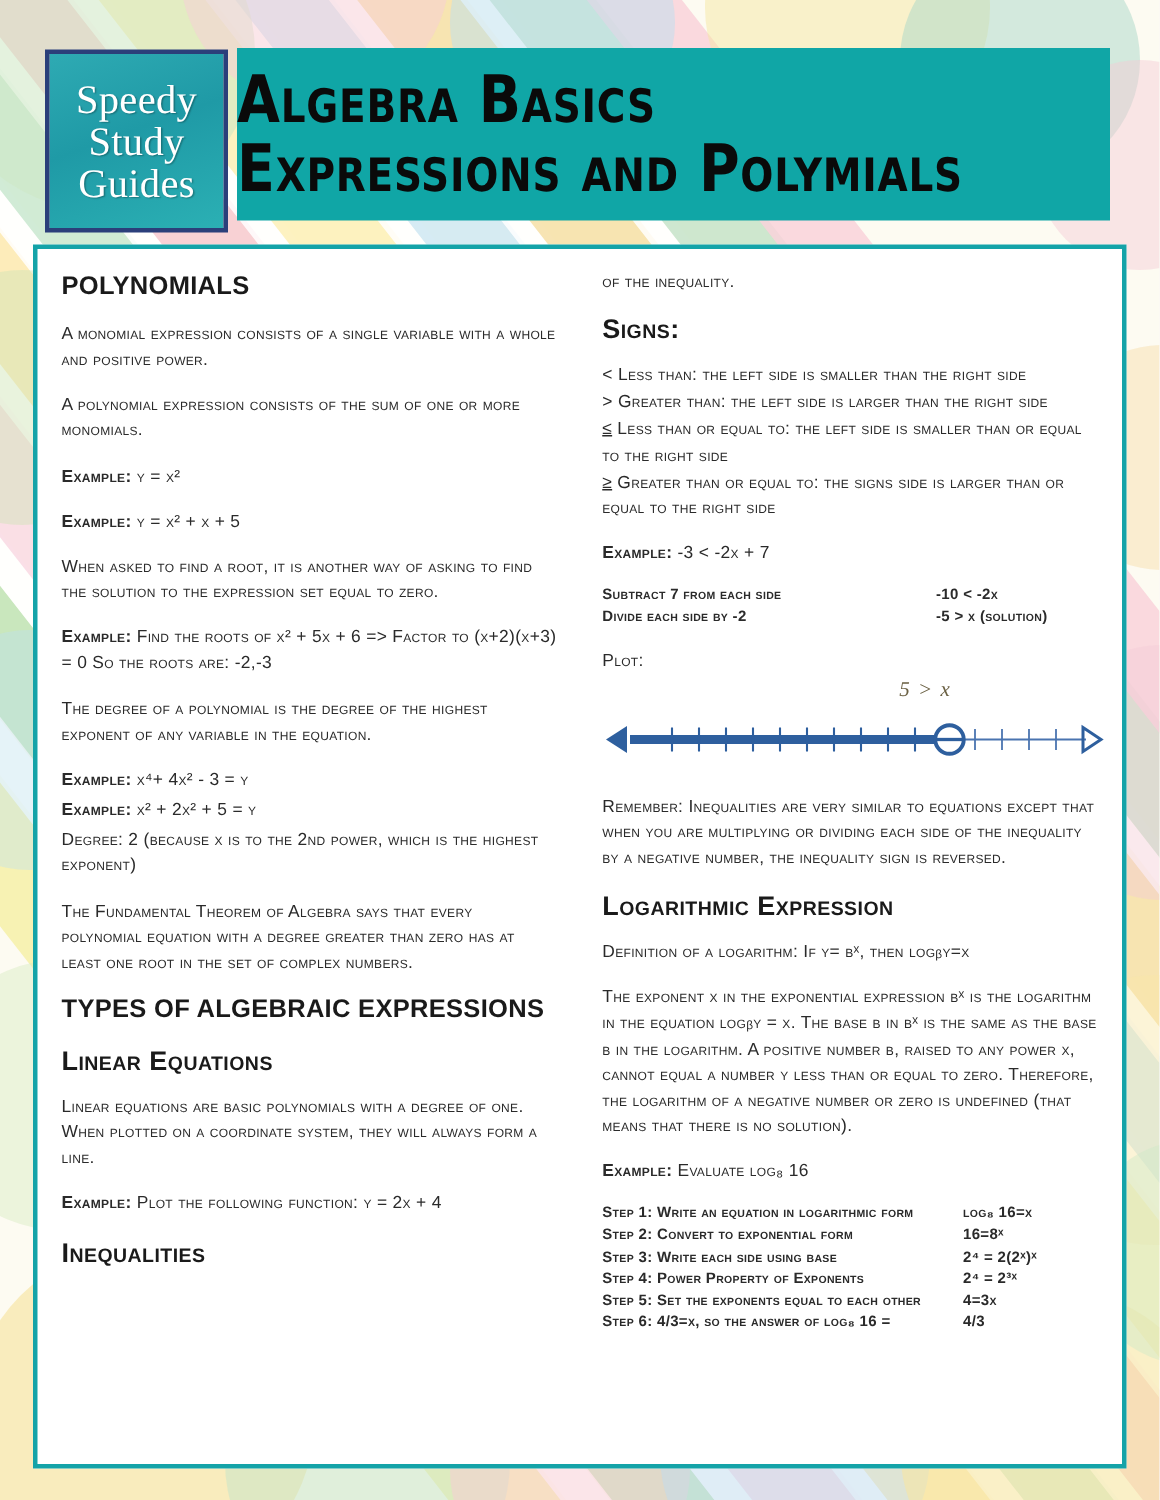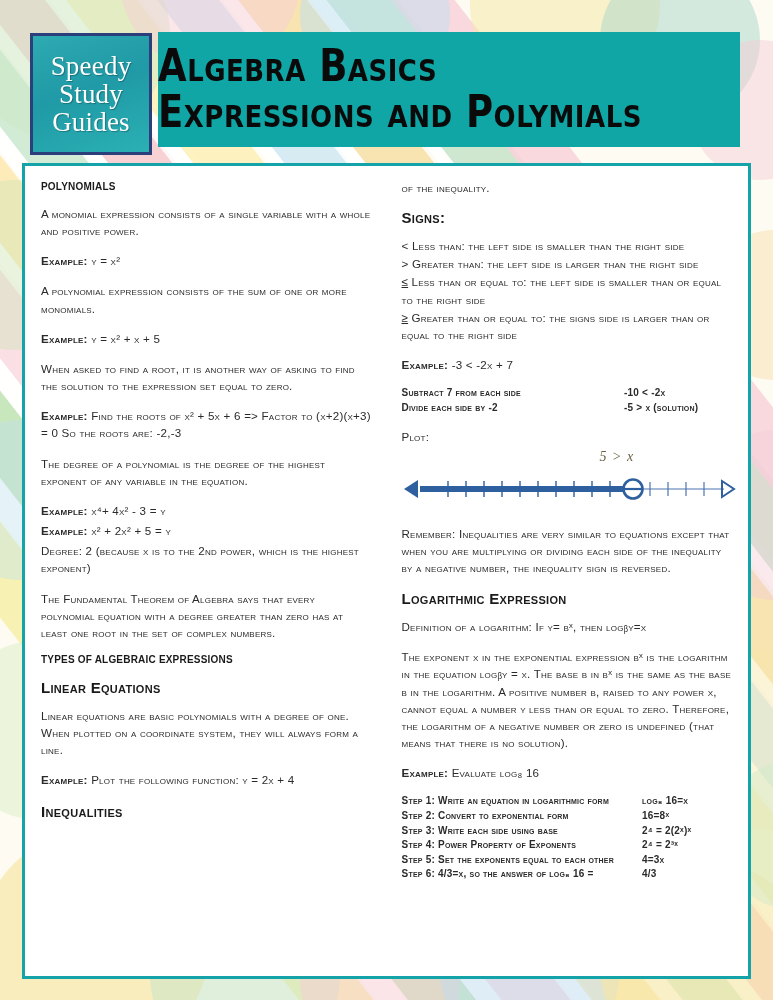--- a/index.html
+++ b/index.html
@@ -51,25 +51,25 @@
     position:absolute; left:22px; top:163px; width:729px; height:816px;
     background:#ffffff; border:3px solid #14a3a8; z-index:2;
     display:flex; padding:13px 14px 10px 16px;
   }
   .col { width:50%; }
   .col-left  { padding-right:16px; }
   .col-right { padding-left:14px; }
 
   
   .h1 {
-    font-size:10px; font-weight:bold; color:#1a1a1a; margin:2px 0 13px 0;
+    font-size:17px; font-weight:bold; color:#1a1a1a; margin:2px 0 13px 0;
     letter-spacing:.2px;
   }
   .h2 {
-    font-size:15px; font-weight:bold; color:#1a1a1a; margin:14px 0 11px 0;
+    font-size:18px; font-weight:bold; color:#1a1a1a; margin:14px 0 11px 0;
     font-variant:small-caps; letter-spacing:.3px;
   }
   p.t {
     font-size:11.6px; color:#2a2a2a; margin:0 0 13px 0; line-height:1.48;
     font-variant:small-caps; letter-spacing:.22px;
   }
   p.t.tight { margin-bottom:3px; }
   p.t b { font-weight:bold; }
   .nv { font-variant:normal; }
 
@@ -152,23 +152,23 @@
 </div>
 
 <div class="card">
 
   <div class="col col-left">
 
     <div class="h1">POLYNOMIALS</div>
 
     <p class="t">A monomial expression consists of a single variable with a whole and positive power.</p>
 
+    <p class="t">A polynomial expression consists of the sum of one or more monomials.</p>
+
     <p class="t"><b>Example:</b> <span>y = x²</span></p>
-
-    <p class="t">A polynomial expression consists of the sum of one or more monomials.</p>
 
     <p class="t"><b>Example:</b> <span>y = x² + x + 5</span></p>
 
     <p class="t">When asked to find a root, it is another way of asking to find the solution to the expression set equal to zero.</p>
 
     <p class="t"><b>Example:</b> <span>Find the roots of x² + 5x + 6 =&gt; Factor to (x+2)(x+3) = 0  So the roots are: -2,-3</span></p>
 
     <p class="t">The degree of a polynomial is the degree of the highest exponent of any variable in the equation.</p>
 
     <p class="t tight"><b>Example:</b> <span>x⁴+ 4x² - 3 = y</span></p>

